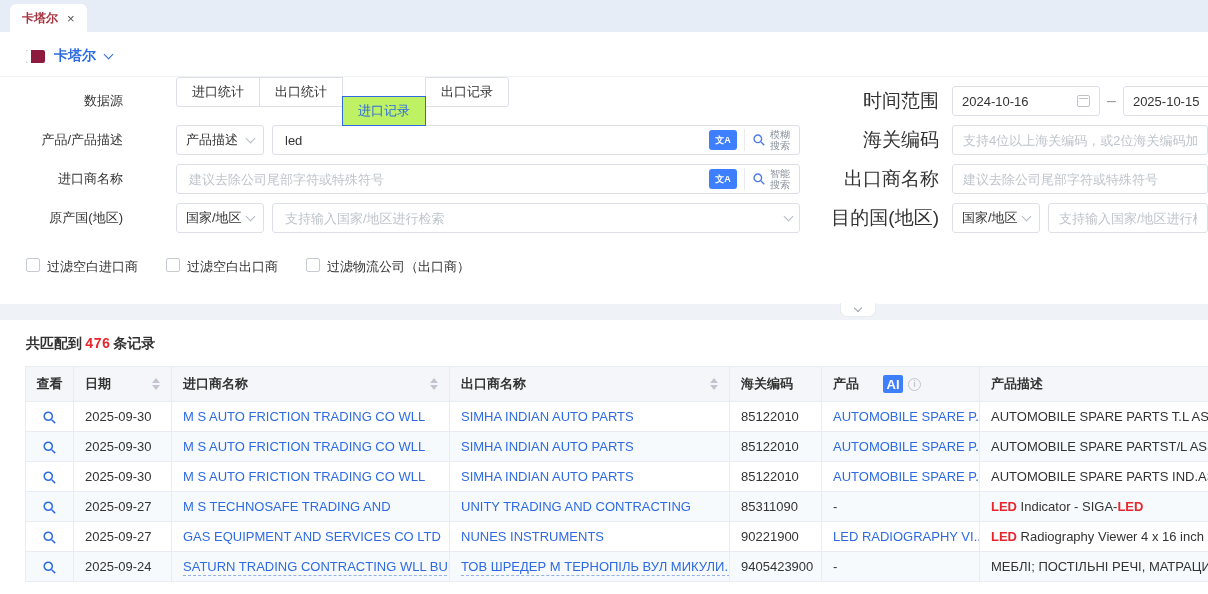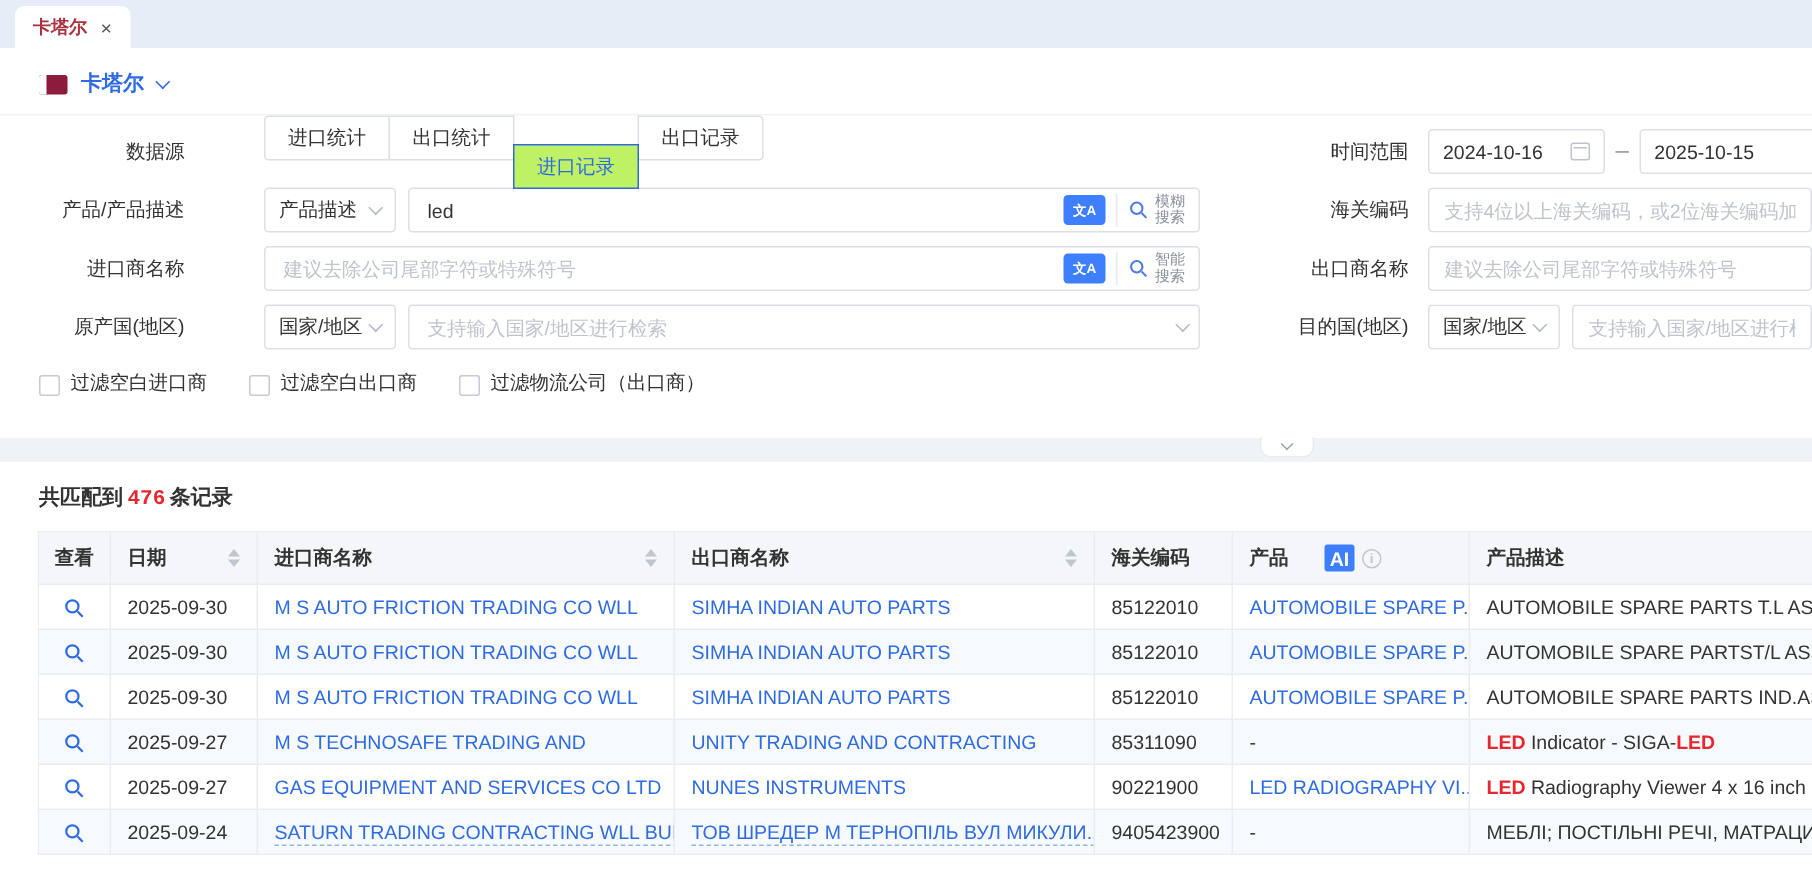--- a/index.html
+++ b/index.html
@@ -22,55 +22,55 @@
   .chev.gray { border-color:#b4bac4; }
 
   
   .form-card { position:relative; border-top:1px solid #f0f2f5; padding-bottom:12px; }
   .update-range { text-align:right; padding:7px 8px 4px 0; font-size:12.5px; color:#333; }
   .update-range .orange { color:#f08300; font-weight:700; }
 
   .form-row { display:flex; align-items:center; margin-top:9px; height:30px; }
   .lbl { width:135px; flex:none; text-align:right; padding-right:12px; font-size:13px; color:#333; }
   .left-controls { width:665px; flex:none; display:flex; align-items:center;padding-left:41px; }
-  .rlbl { width:152px; flex:none; text-align:right; padding-right:13px; font-size:13px; color:#333; }
+  .rlbl { width:152px; flex:none; text-align:right; padding-right:13px; font-size:19px; color:#333; }
   .right-controls { flex:1; min-width:0; display:flex; align-items:center; overflow:hidden; }
 
   .ctrl { height:30px; border:1px solid #dcdfe6; border-radius:3px; background:#fff; font-size:13px; color:#333; }
 
   
   .seg { display:flex; }
   .seg button { height:30px; padding:0 15px; font-size:13px; color:#333; background:#fff;
     border:1px solid #dcdfe6; margin-left:-1px; cursor:pointer; font-family:inherit; }
   .seg button:first-child { margin-left:0; border-radius:3px 0 0 3px; }
   .seg button:last-child { border-radius:0 3px 3px 0; }
   .seg button.active { color:#2e6be2; background:#bef264; border-color:#2e6be2; position:relative; z-index:1;margin-top:19px; }
 
   
-  .date-ctrl { width:118px; display:flex; align-items:center; justify-content:space-between; padding:0 9px; flex:none; }
+  .date-ctrl { width:148px; display:flex; align-items:center; justify-content:space-between; padding:0 9px; flex:none; }
   .date-sep { margin:0 7px; color:#999; flex:none; }
   .cal { width:13px; height:12px; border:1.3px solid #bfc4cc; border-radius:2px; position:relative; flex:none; }
   .cal::before { content:""; position:absolute; left:1px; right:1px; top:2px; height:1.3px; background:#bfc4cc; }
 
   
   .select { display:flex; align-items:center; justify-content:space-between; width:88px; padding:0 9px; flex:none; margin-right:8px; cursor:pointer; }
 
   
   .input-wrap { flex:1; min-width:0; display:flex; align-items:center; padding:0 7px 0 10px; gap:7px; }
   .input-wrap input { border:none; outline:none; flex:1; min-width:0; font-size:13px; color:#333; font-family:inherit; background:transparent; }
   .input-wrap input::placeholder, .plain-input::placeholder { color:#bfc4cc; }
   .plain-input { flex:1; min-width:0; padding:0 10px; outline:none; font-family:inherit; }
   .trans-btn { width:28px; height:20px; flex:none; border-radius:3px; background:#3d7fff; color:#fff; font-size:9px; font-weight:700;
     display:flex; align-items:center; justify-content:center; cursor:pointer; }
   .search-toggle { display:flex; align-items:center; gap:4px; border-left:1px solid #e7eaef; padding-left:7px; flex:none; cursor:pointer; }
   .search-toggle .txt { width:22px; font-size:10px; line-height:11px; color:#8a919c; }
 
   
   .filters { display:flex; align-items:center; gap:28px; margin:13px 0 2px 26px; }
-  .filters label { display:flex; align-items:flex-end; gap:7px; font-size:13px; color:#333; }
+  .filters label { display:flex; align-items:flex-start; gap:7px; font-size:13px; color:#333;margin-top:12px; }
   .cb { width:14px; height:14px; border:1px solid #c6cad2; border-radius:2px; background:#fff; flex:none; cursor:pointer; }
 
   
   .band { height:16px; background:#eff2f7; margin-top:14px; position:relative; }
   .notch { position:absolute; left:840px; top:-1px; width:36px; height:14px; background:#fff; border:1px solid #e8ebf0; border-top:none;
     border-radius:0 0 7px 7px; display:flex; align-items:center; justify-content:center; cursor:pointer; }
   .notch .chev { width:6px; height:6px; margin-top:-4px; border-color:#9aa2ad; }
 
   
   .summary { margin:15px 0 13px 26px; font-size:14px; font-weight:700; color:#333;font-family:Liberation Mono, monospace; }

